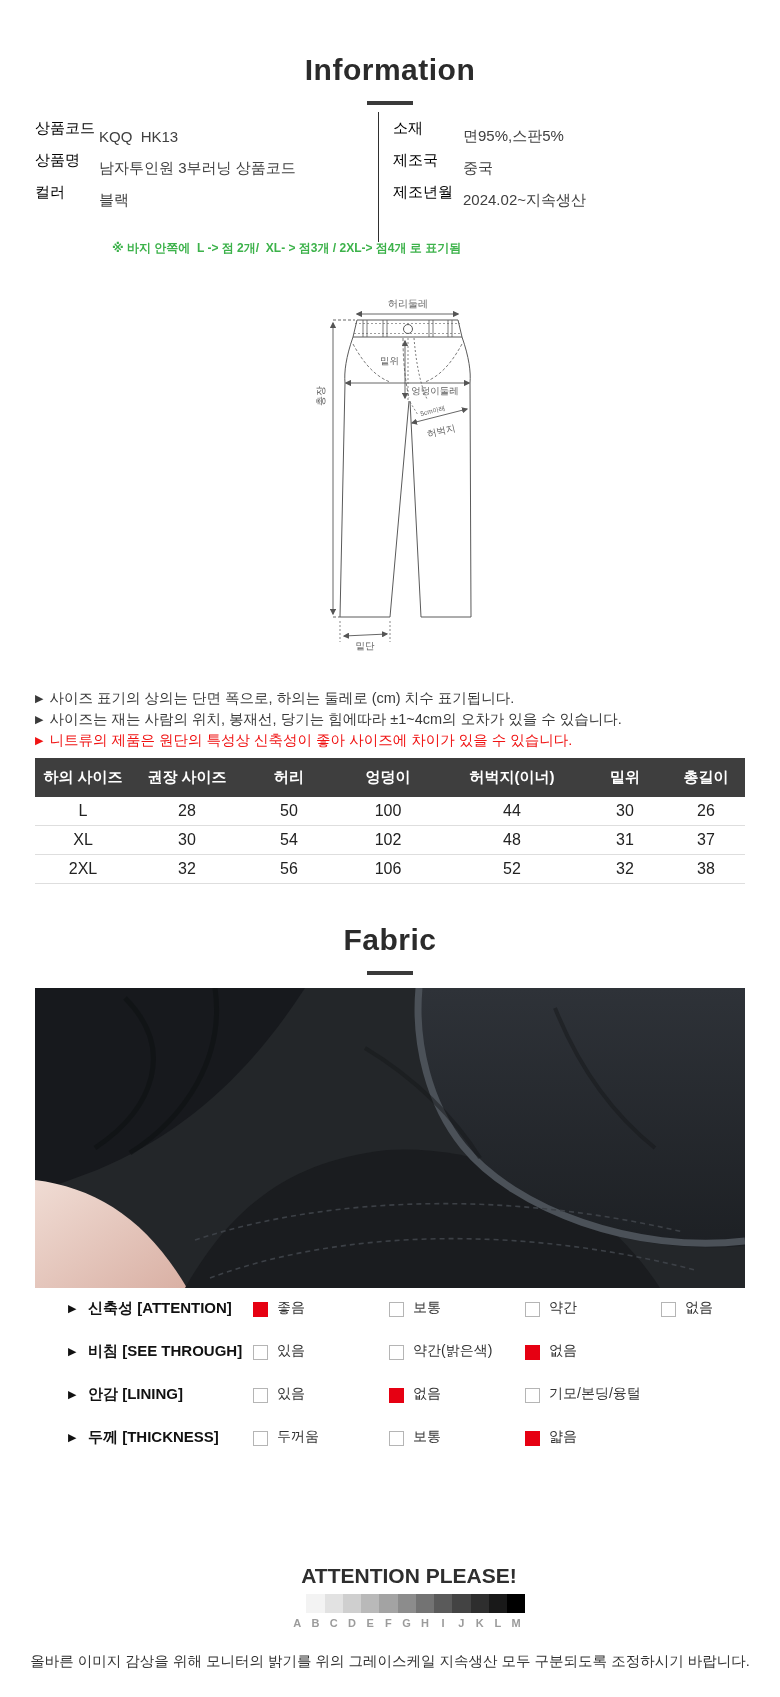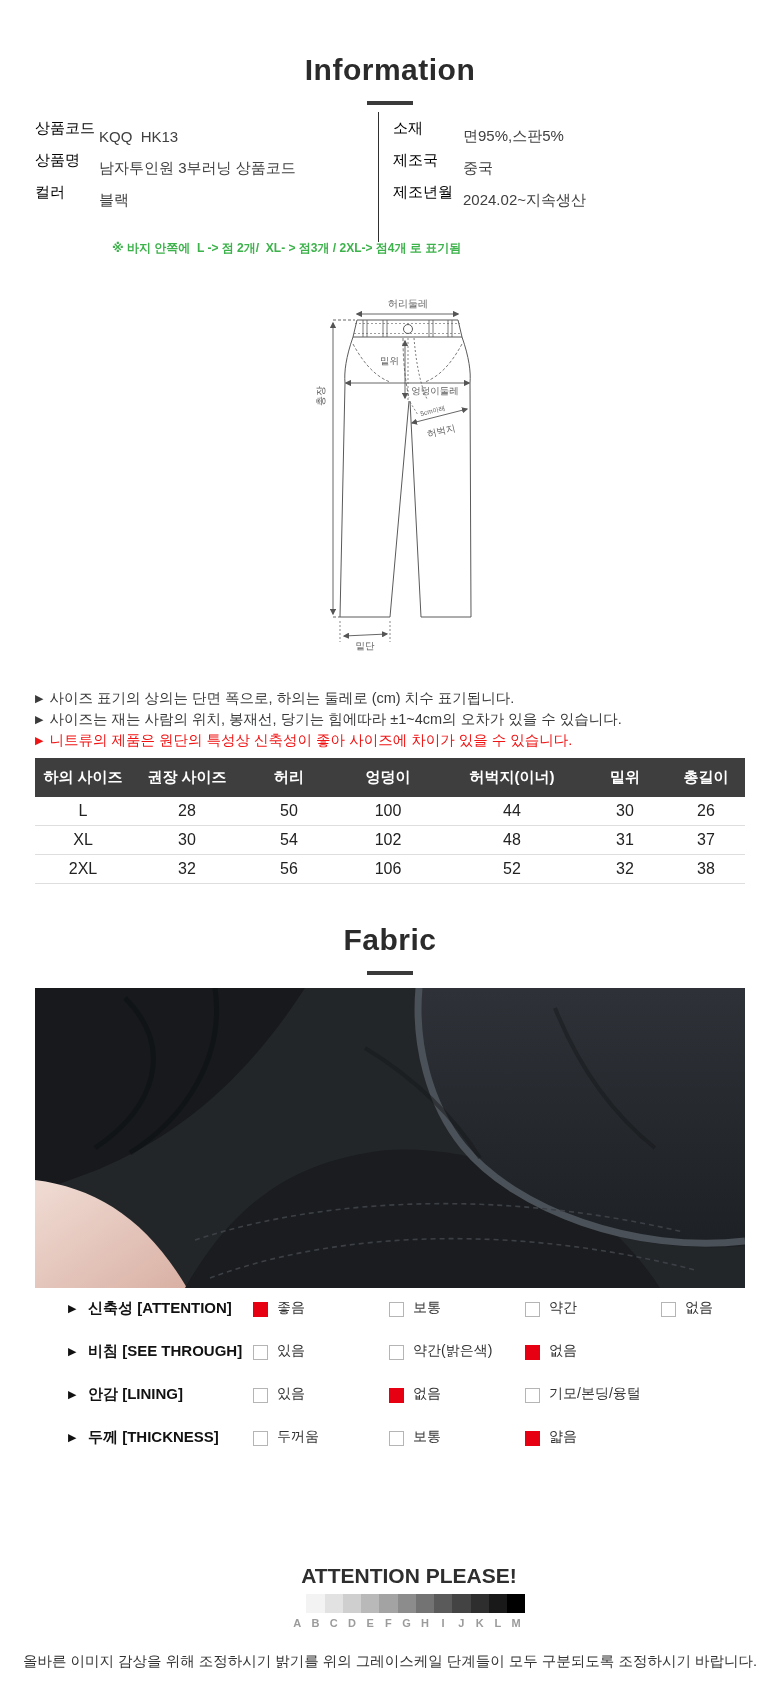--- a/index.html
+++ b/index.html
@@ -378,15 +378,15 @@
       </div>
       <div class="gs-col">
         <div class="gs-swatch" style="background: rgb(25, 25, 25);"></div>
         <div class="gs-letter">L</div>
       </div>
       <div class="gs-col">
         <div class="gs-swatch" style="background: rgb(0, 0, 0);"></div>
         <div class="gs-letter">M</div>
       </div>
     </div>
-  <div class="att-note">올바른 이미지 감상을 위해 조정하시기 밝기를 위의 그레이스케일 단계들이 모두 구분되도록 조정하시기 바랍니다.</div>
+  <div class="att-note">올바른 이미지 감상을 위해 모니터의 밝기를 위의 그레이스케일 지속생산 모두 구분되도록 조정하시기 바랍니다.</div>
 
 </div>
 
 </body></html>

